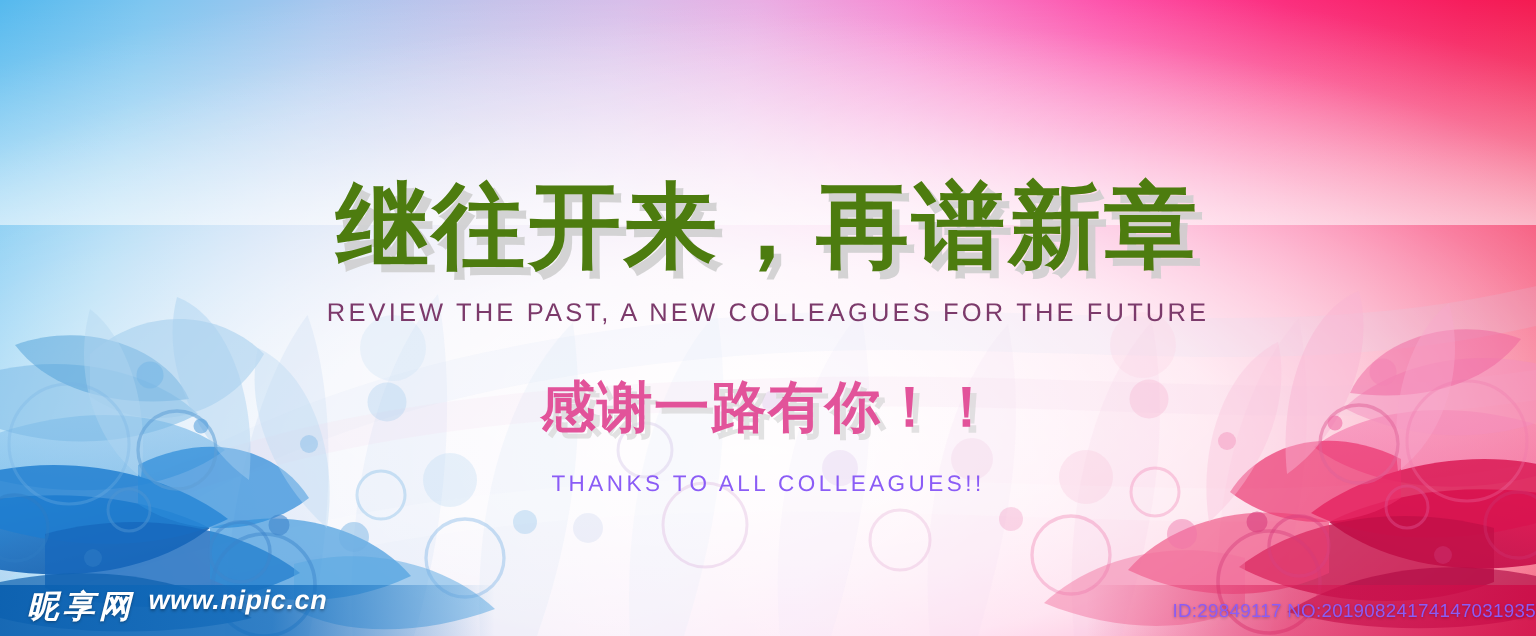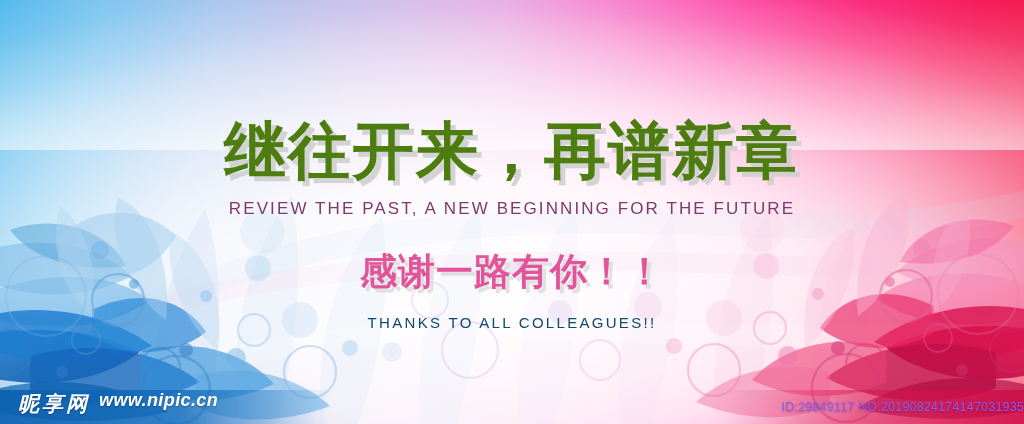--- a/index.html
+++ b/index.html
@@ -75,21 +75,21 @@
     font-size:37px; font-weight:700;
     color:#e2539a;
     letter-spacing:1px;
     text-shadow:4px 4px 0 rgba(214,214,214,0.7);
     white-space:nowrap;
   }
 
   .thanks-en{
     margin-top:17px;
     font-size:15px; font-weight:400;
-    color:#0c4a6e;
+    color:#8b5cf6;
     letter-spacing:2.3px;
     white-space:nowrap;
   }
 
   
   .footer{
     position:absolute; left:0; right:0; bottom:0; height:34px;
     display:flex; align-items:center; justify-content:space-between;
     background:rgba(20,40,90,0.0);
   }
@@ -254,21 +254,21 @@
         <circle cx="600" cy="360" r="20" fill="none" stroke="#e2a6cf" stroke-width="2"></circle>
         <circle cx="516" cy="268" r="8" fill="#d5bde9"></circle>
         <circle cx="392" cy="352" r="10" fill="#c9d4ef"></circle>
         <circle cx="648" cy="306" r="14" fill="#eec0df" opacity="0.8"></circle>
       </g>
     </svg>
   </div>
 
   <div class="content">
     <div class="title">继往开来，再谱新章</div>
-    <div class="subtitle">REVIEW THE PAST, A NEW BEGINNING FOR THE FUTURE</div>
+    <div class="subtitle">REVIEW THE PAST, A NEW COLLEAGUES FOR THE FUTURE</div>
     <div class="thanks">感谢一路有你！！</div>
     <div class="thanks-en">THANKS TO ALL COLLEAGUES!!</div>
   </div>
 
   <div class="footer-tint-l"></div>
   <div class="footer-tint-r"></div>
 
   <div class="footer">
     <div class="wm-left">
       <span class="wm-logo">昵享网</span>

